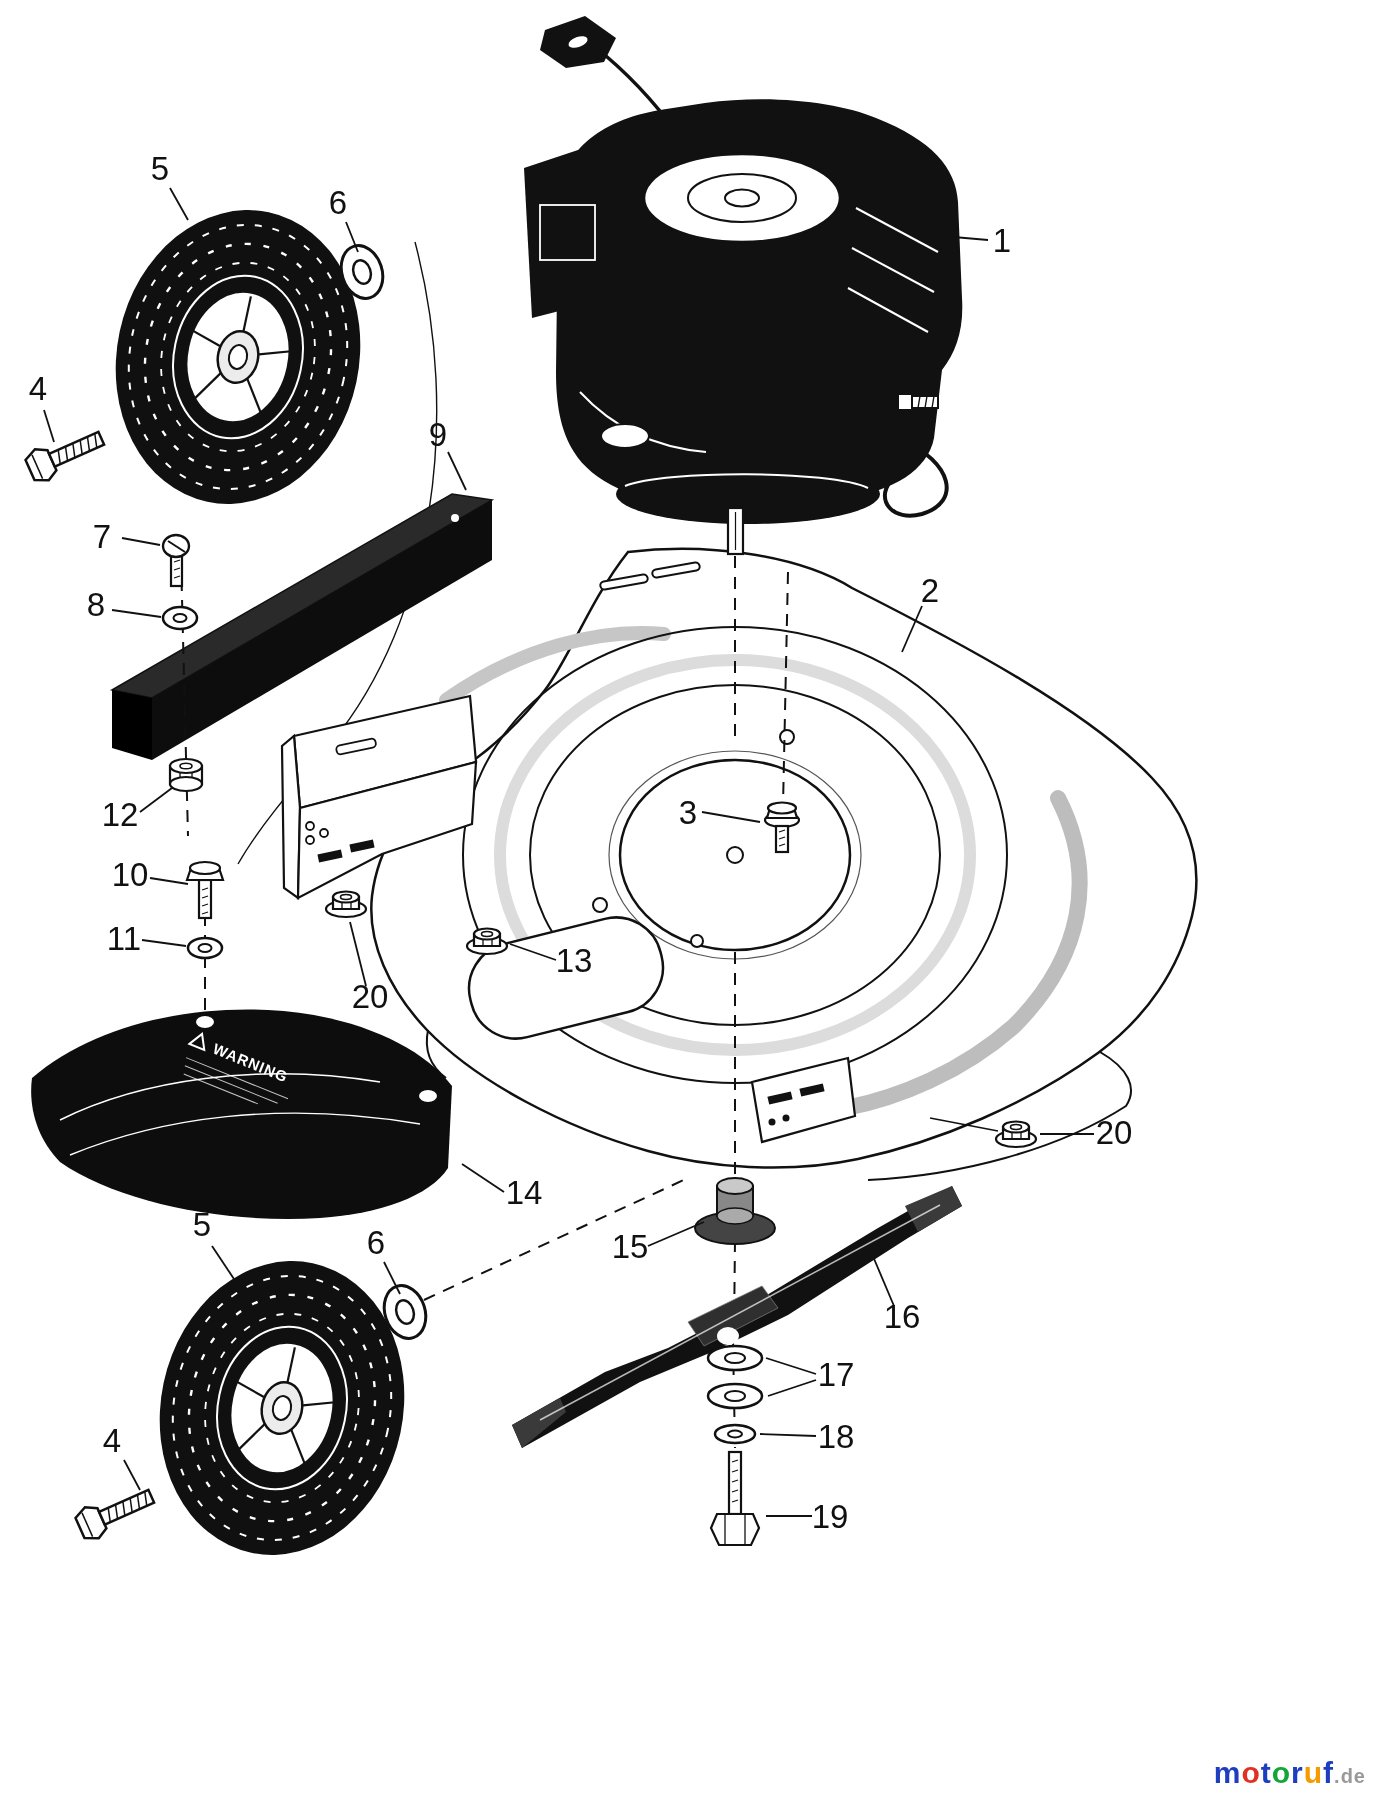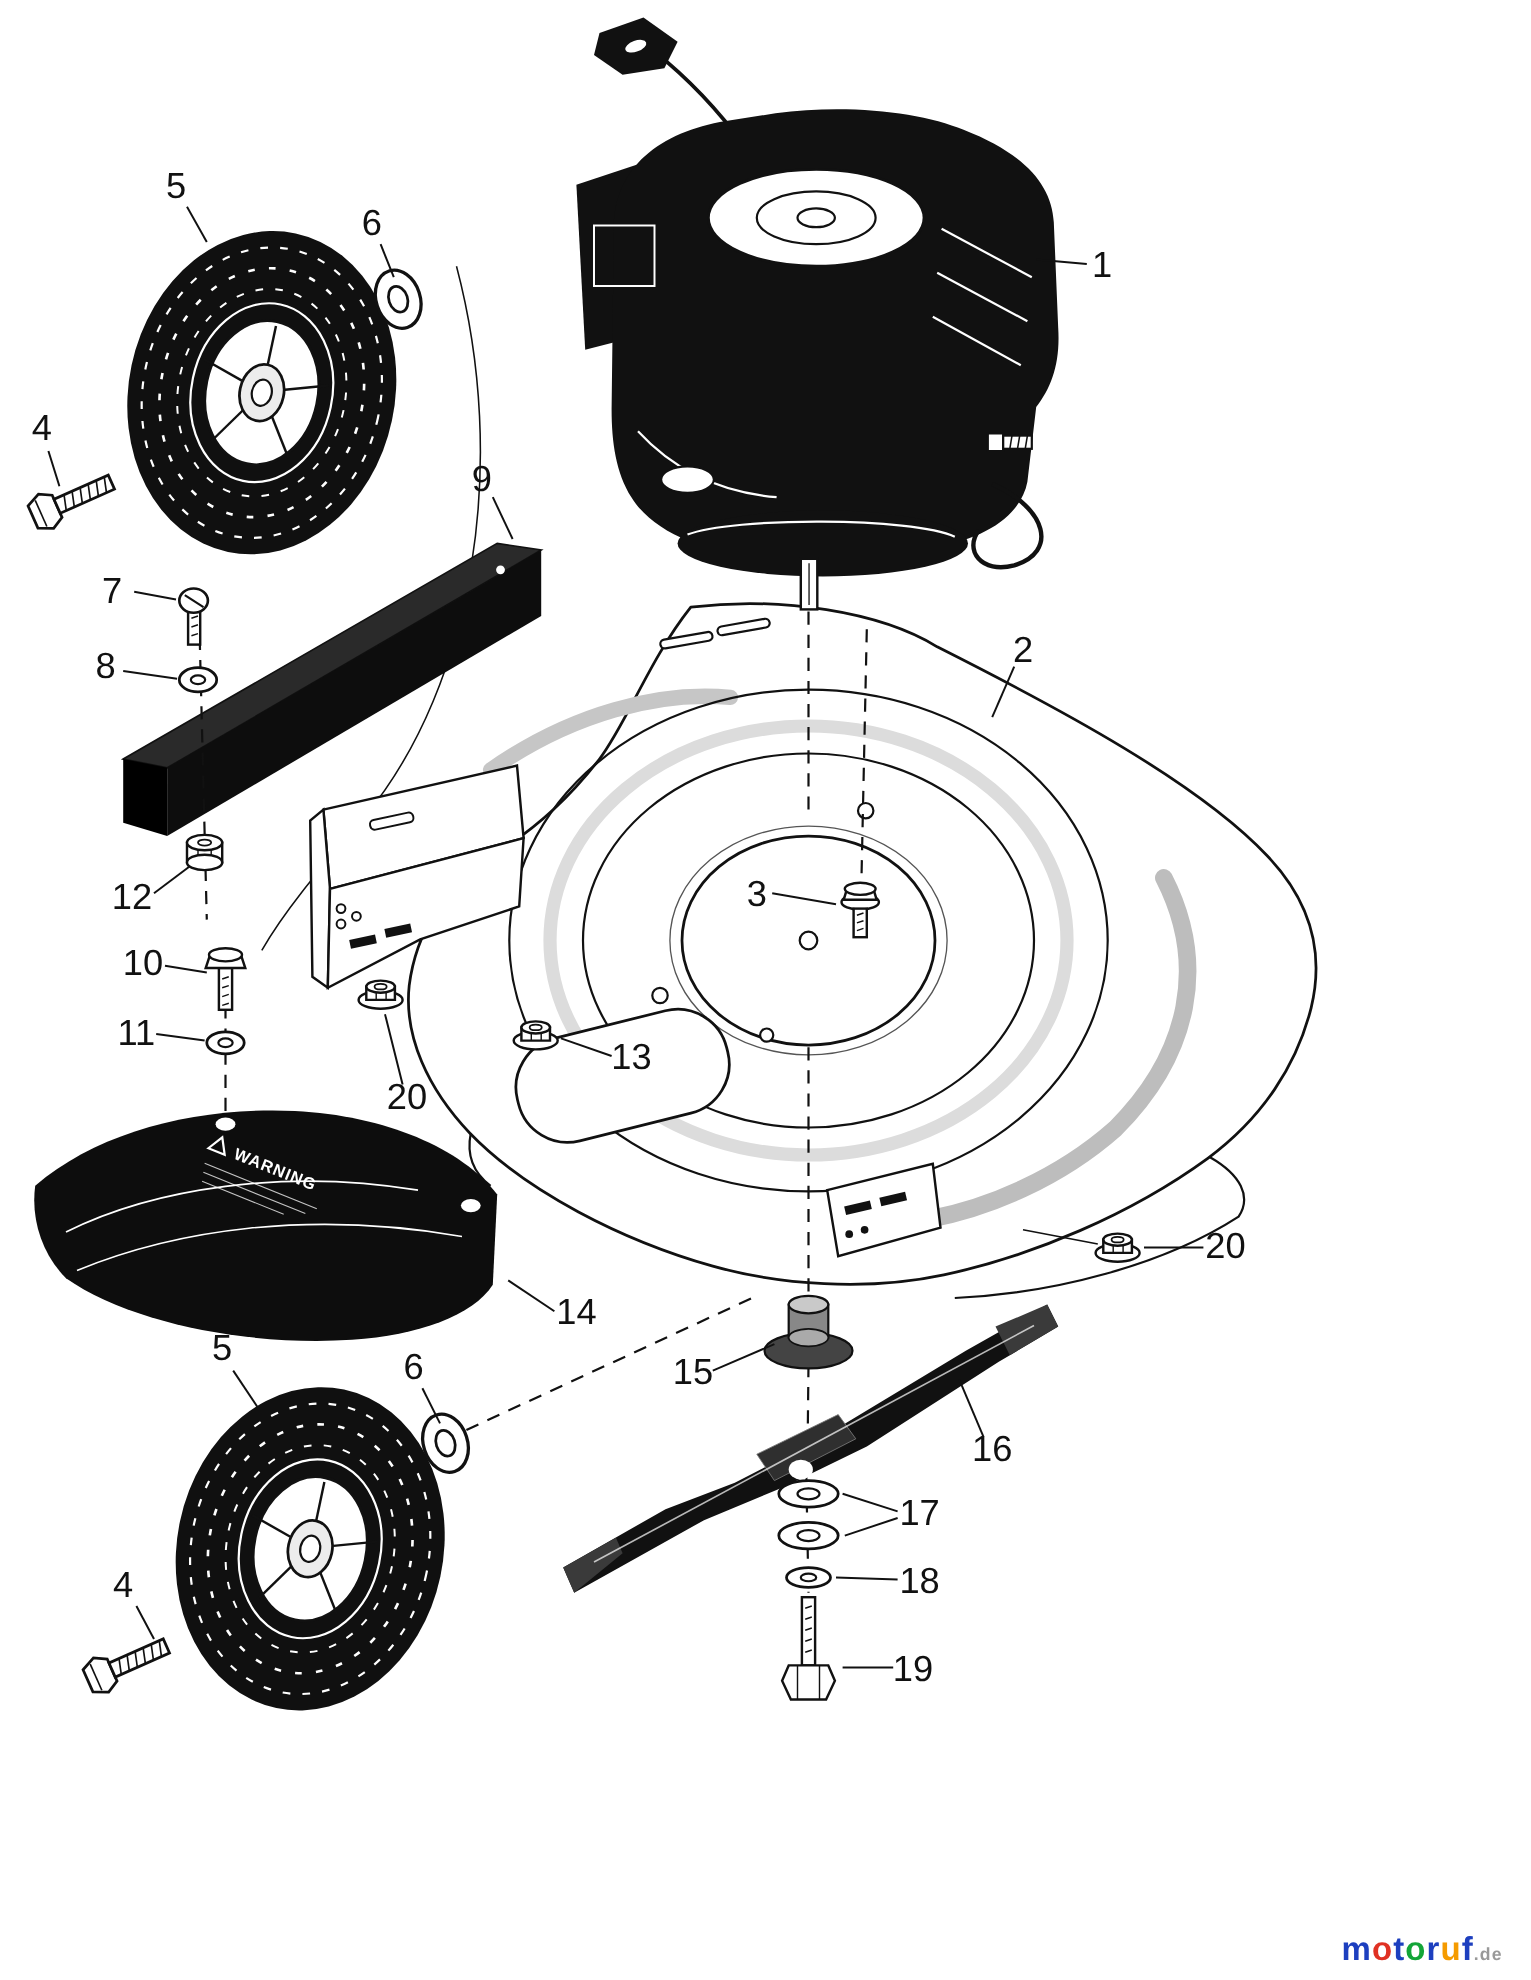--- a/index.html
+++ b/index.html
@@ -6,21 +6,21 @@
   .stage{position:relative;width:1392px;height:1800px;background:#fff;overflow:hidden;
          font-family:"Liberation Sans",sans-serif;}
   svg{display:block;}
   .part-label{font-family:"Liberation Sans",sans-serif;font-size:33px;fill:#111;text-anchor:middle;}
   .leader{stroke:#111;stroke-width:1.8;}
   .dash{stroke:#111;stroke-width:2;fill:none;stroke-dasharray:12 9;}
   .thin{stroke:#111;stroke-width:1.4;fill:none;}
   .warning-text{font-family:"Liberation Sans",sans-serif;font-size:15px;font-weight:bold;fill:#fff;letter-spacing:1px;}
   .logo{position:absolute;right:26px;bottom:10px;font-weight:bold;font-size:30px;letter-spacing:1px;
         font-family:"Liberation Sans",sans-serif;}
-  .logo .suffix{font-size:16px;color:#999;}
+  .logo .suffix{font-size:20px;color:#999;}
 </style>
 </head>
 <body>
 
 <div class="stage">
 <svg width="1392" height="1800" viewBox="0 0 1392 1800">
 
   <defs>
     <g id="wheel-shape">
       <g transform="rotate(12)">

